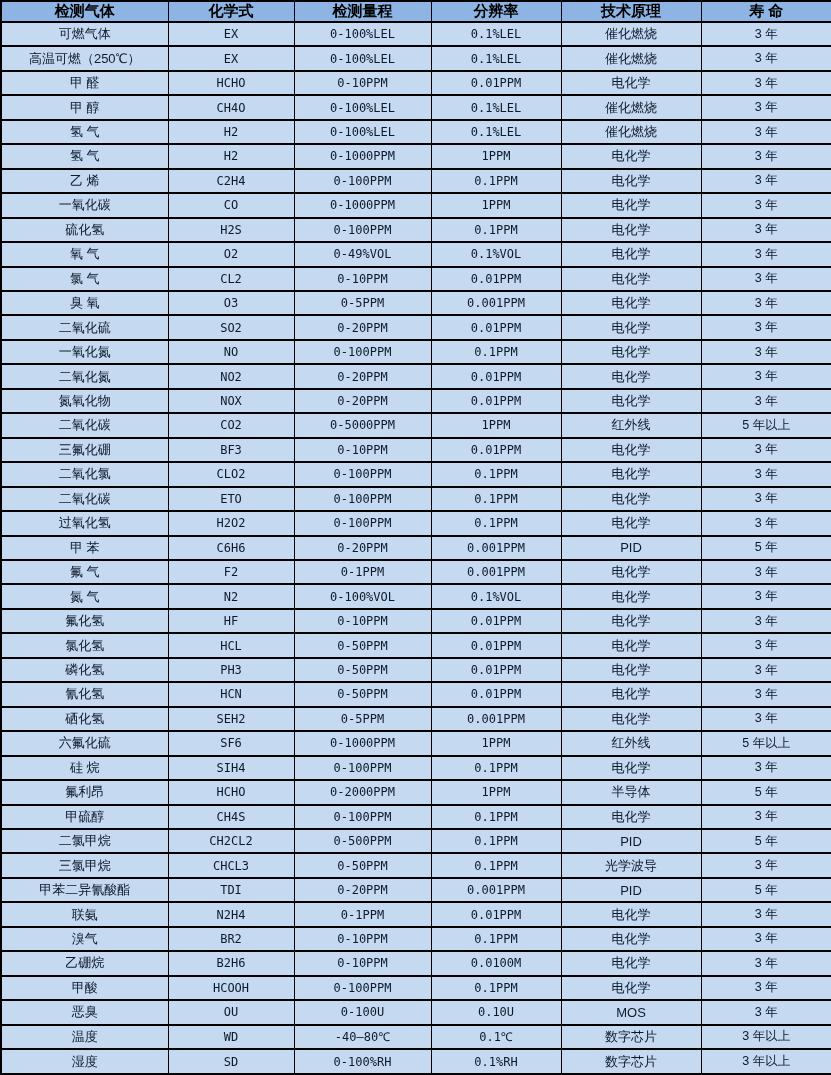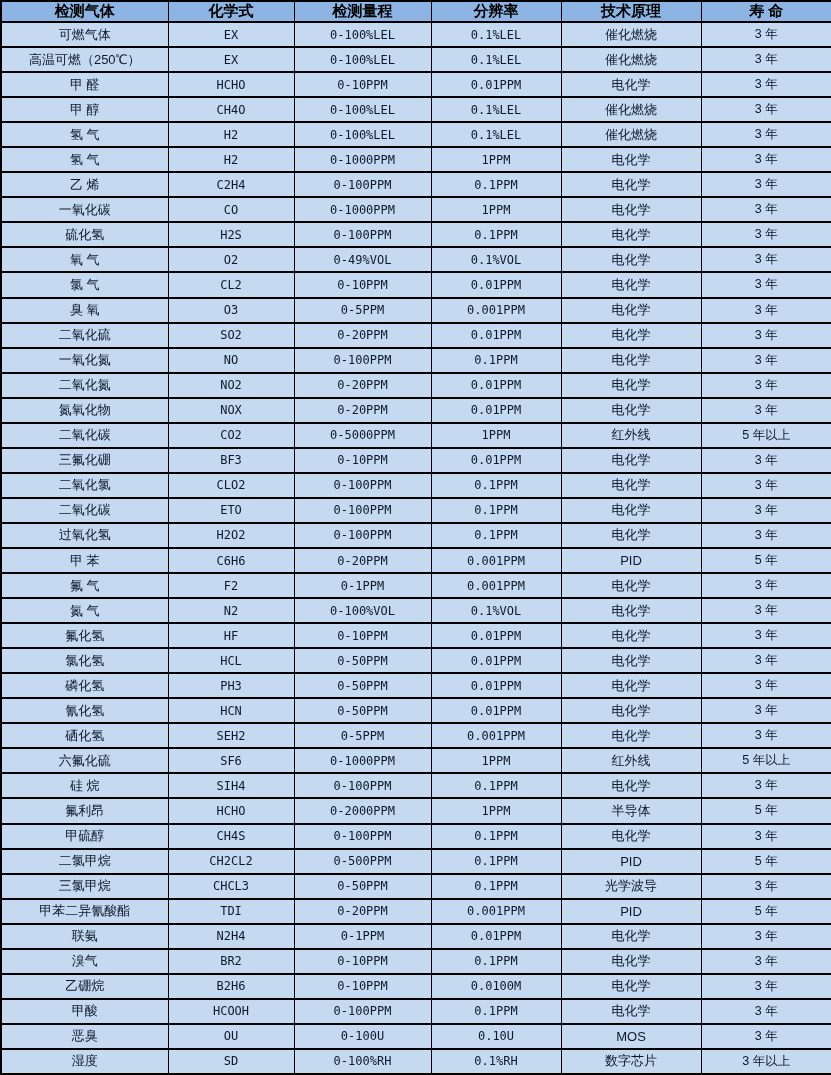--- a/index.html
+++ b/index.html
@@ -384,20 +384,28 @@
         </tr>
         <tr>
           <td class="c0">恶臭</td>
           <td class="c1">OU</td>
           <td class="c2">0-100U</td>
           <td class="c3">0.10U</td>
           <td class="c4">MOS</td>
           <td class="c5">3 年</td>
         </tr>
         <tr>
+          <td class="c0">温度</td>
+          <td class="c1">WD</td>
+          <td class="c2">-40—80℃</td>
+          <td class="c3">0.1℃</td>
+          <td class="c4">数字芯片</td>
+          <td class="c5">3 年以上</td>
+        </tr>
+        <tr>
           <td class="c0">湿度</td>
           <td class="c1">SD</td>
           <td class="c2">0-100%RH</td>
           <td class="c3">0.1%RH</td>
           <td class="c4">数字芯片</td>
           <td class="c5">3 年以上</td>
         </tr>
       </tbody>
   </table>
 </div>

